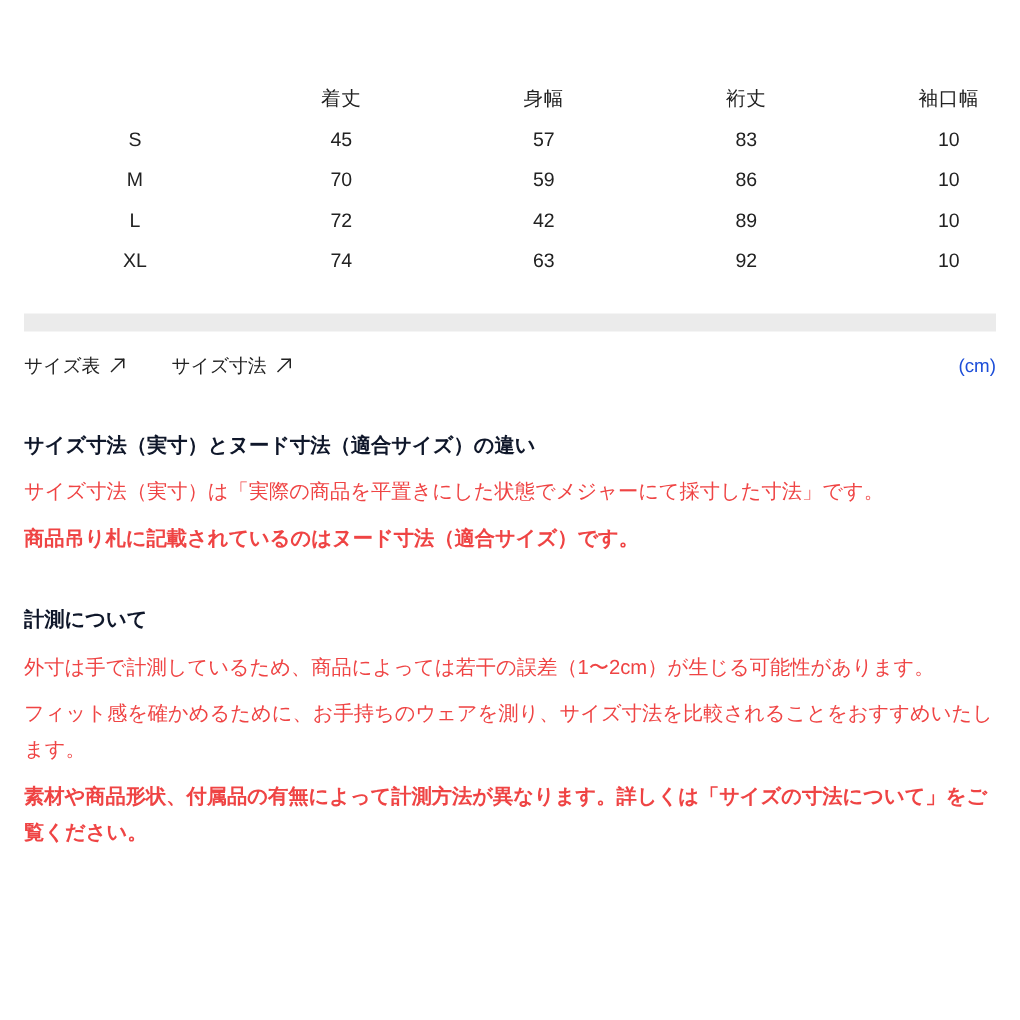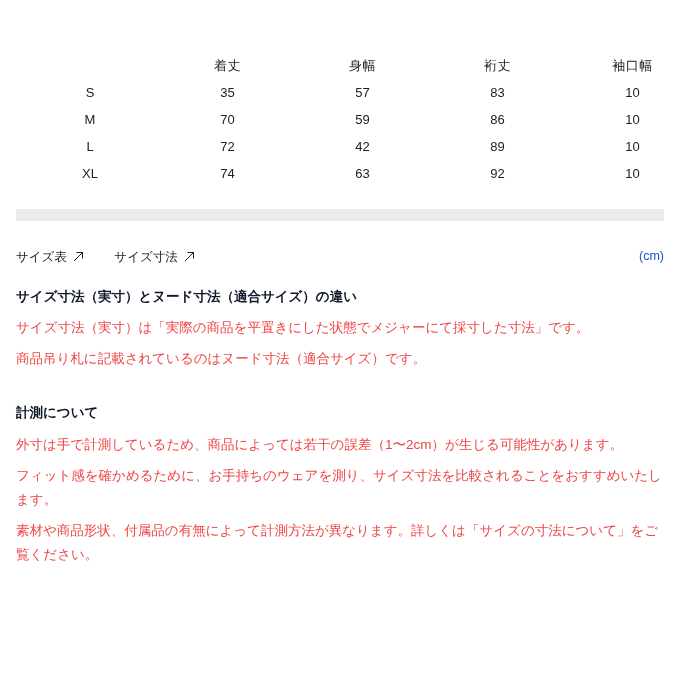--- a/index.html
+++ b/index.html
@@ -64,21 +64,21 @@
     top: 209px;
     left: 16px;
     width: 648px;
     height: 12px;
     background: #ebebeb;
   }
 
   
   .link-row {
     position: absolute;
-    top: 248px;
+    top: 236px;
     left: 16px;
     width: 648px;
     height: 20px;
   }
   .link {
     display: inline-flex;
     align-items: center;
     gap: 6px;
     font-size: 12.5px;
     color: #222222;
@@ -115,21 +115,21 @@
     margin: 0 0 9px 0;
     line-height: 1.5;
   }
   .para {
     font-size: 13.5px;
     color: #ef4444;
     line-height: 1.78;
     margin: 0 0 7px 0;
     text-align: left;
   }
-  .para:last-child { margin-bottom: 0; }
+  .para:last-child { margin-bottom: 0; font-weight: bold; }
   .block-gap {
     height: 32px;
   }
 </style>
 </head>
 <body>
 
 <div class="page">
 
   <table class="size-table">
@@ -145,21 +145,21 @@
         <th class="hdr-label"></th>
         <th class="hdr">着丈</th>
         <th class="hdr">身幅</th>
         <th class="hdr">裄丈</th>
         <th class="hdr">袖口幅</th>
       </tr>
     </thead>
     <tbody>
       <tr>
         <td class="row-label">S</td>
-        <td class="val">35</td>
+        <td class="val">45</td>
         <td class="val">57</td>
         <td class="val">83</td>
         <td class="val">10</td>
       </tr>
       <tr>
         <td class="row-label">M</td>
         <td class="val">70</td>
         <td class="val">59</td>
         <td class="val">86</td>
         <td class="val">10</td>

